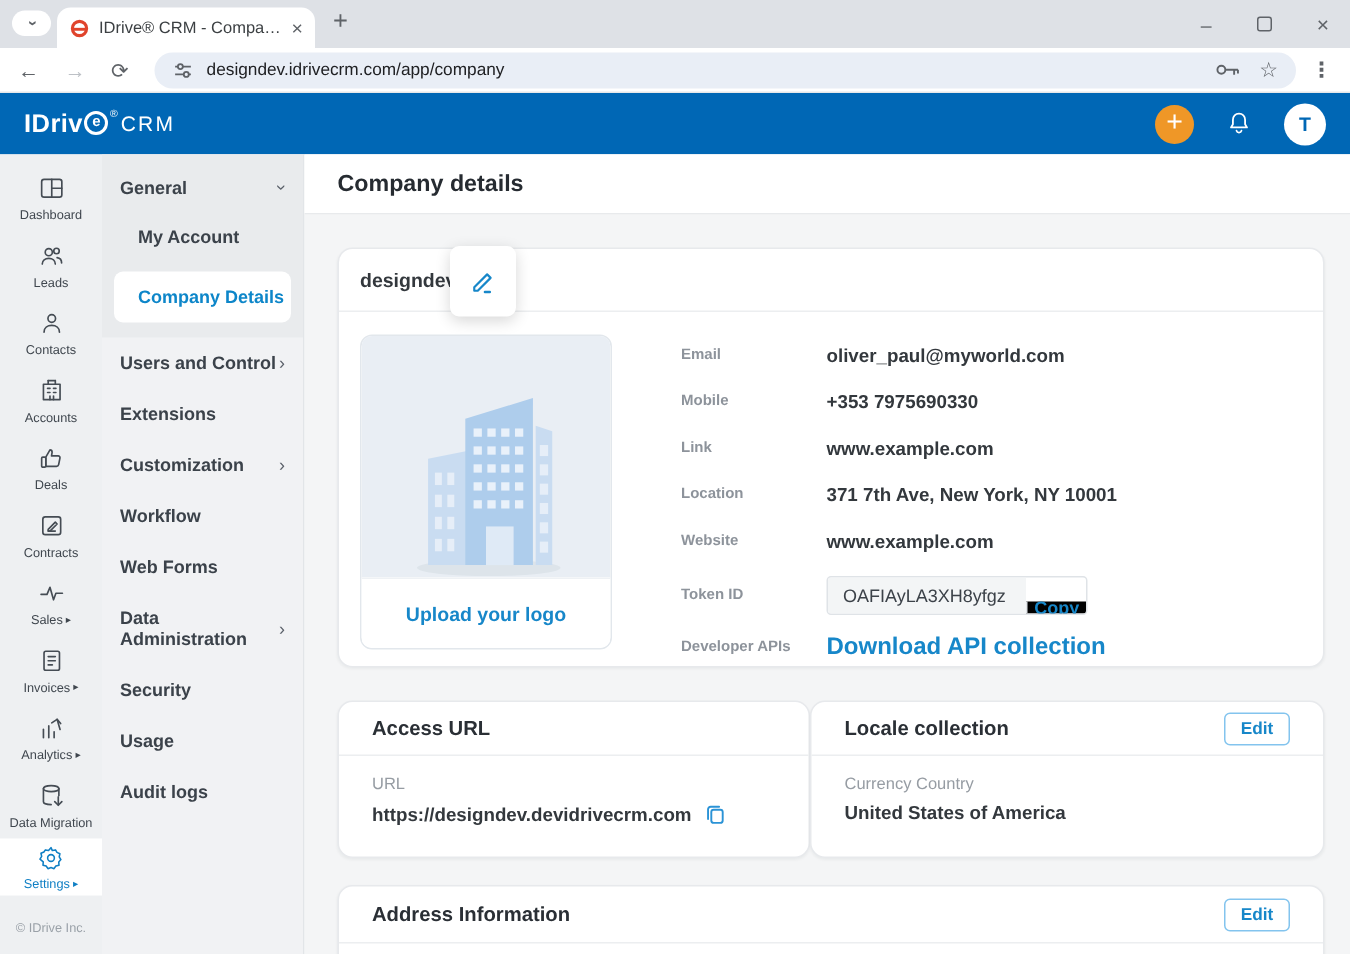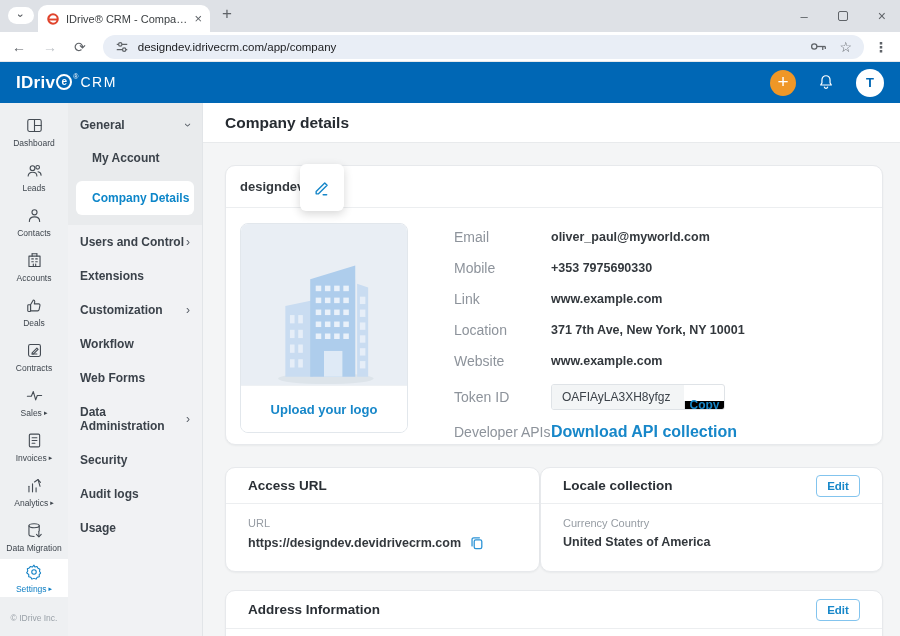--- a/index.html
+++ b/index.html
@@ -69,21 +69,21 @@
   .card { background:#fff; border:1px solid #e7e9ec; border-radius:10px; box-shadow:0 1px 2px rgba(27,35,46,.05); }
   .main-card { height:280px; position:relative; margin-bottom:22px; }
   .name-row { height:42px; border-bottom:1px solid #eceef0; display:flex; align-items:center; padding:0 14px; font-size:13px; font-weight:600; color:#33383d; }
   .pencil-box { position:absolute; left:74px; top:-2px; width:44px; height:47px; background:#fff; border-radius:6px; box-shadow:0 3px 10px rgba(0,0,0,.16); display:flex; align-items:center; justify-content:center; z-index:2; }
   .card-body { display:flex; padding:15px 24px 0 14px; }
   .logo-box { width:168px; height:210px; border:1px solid #e2e7ec; border-radius:8px; overflow:hidden; display:flex; flex-direction:column; flex-shrink:0; }
   .logo-art { flex:1; background:#e9eef4; display:flex; align-items:flex-end; justify-content:center; }
   .logo-upload { height:47px; background:#fff; border-top:1px solid #eef1f4; display:flex; align-items:center; justify-content:center; color:#1787c9; font-size:13px; font-weight:600; }
   .fields { flex:1; margin-left:46px; padding-top:5px; }
   .field-row { display:flex; align-items:center; margin-bottom:14px; height:17px; }
-  .field-label { width:97px; font-size:14px; color:#8d939b; flex-shrink:0; }
+  .field-label { width:97px; font-size:10px; color:#8d939b; flex-shrink:0;font-weight:bold; }
   .field-value { font-size:12.5px; color:#33383d; font-weight:600; }
   .field-row.token-row { height:27px; margin-bottom:13px; }
   .token-wrap { display:flex; border:1px solid #dfe3e7; border-radius:3px; overflow:hidden; height:26px; }
   .token-input { width:132px; background:#f3f5f6; font-size:12px; color:#3c4249; display:flex; align-items:center; padding:0 10px; }
   .copy-btn { width:40px; background:#000000; border-left:1px solid #dfe3e7; color:#1787c9; font-size:12px; font-weight:700; display:flex; align-items:center; justify-content:center;margin-top:16px; }
   .dev-link { font-size:16px; font-weight:bold; color:#1787c9; }
 
   .row2 { display:flex; margin-bottom:18px; }
   .access-card { width:315px; height:105px; flex-shrink:0; }
   .locale-card { flex:1; height:105px; }
@@ -305,24 +305,24 @@
           <span>Web Forms</span>
         </div>
       <div class="menu-item">
           <span>Data Administration</span>
           <span class="chev-right">›</span>
         </div>
       <div class="menu-item">
           <span>Security</span>
         </div>
       <div class="menu-item">
+          <span>Usage</span>
+        </div>
+      <div class="menu-item">
           <span>Audit logs</span>
-        </div>
-      <div class="menu-item">
-          <span>Usage</span>
         </div>
     </nav>
 
     <main class="main">
       <div class="page-head">
         <span class="page-title">Company details</span>
       </div>
       <div class="content">
 
         <section class="card main-card">

